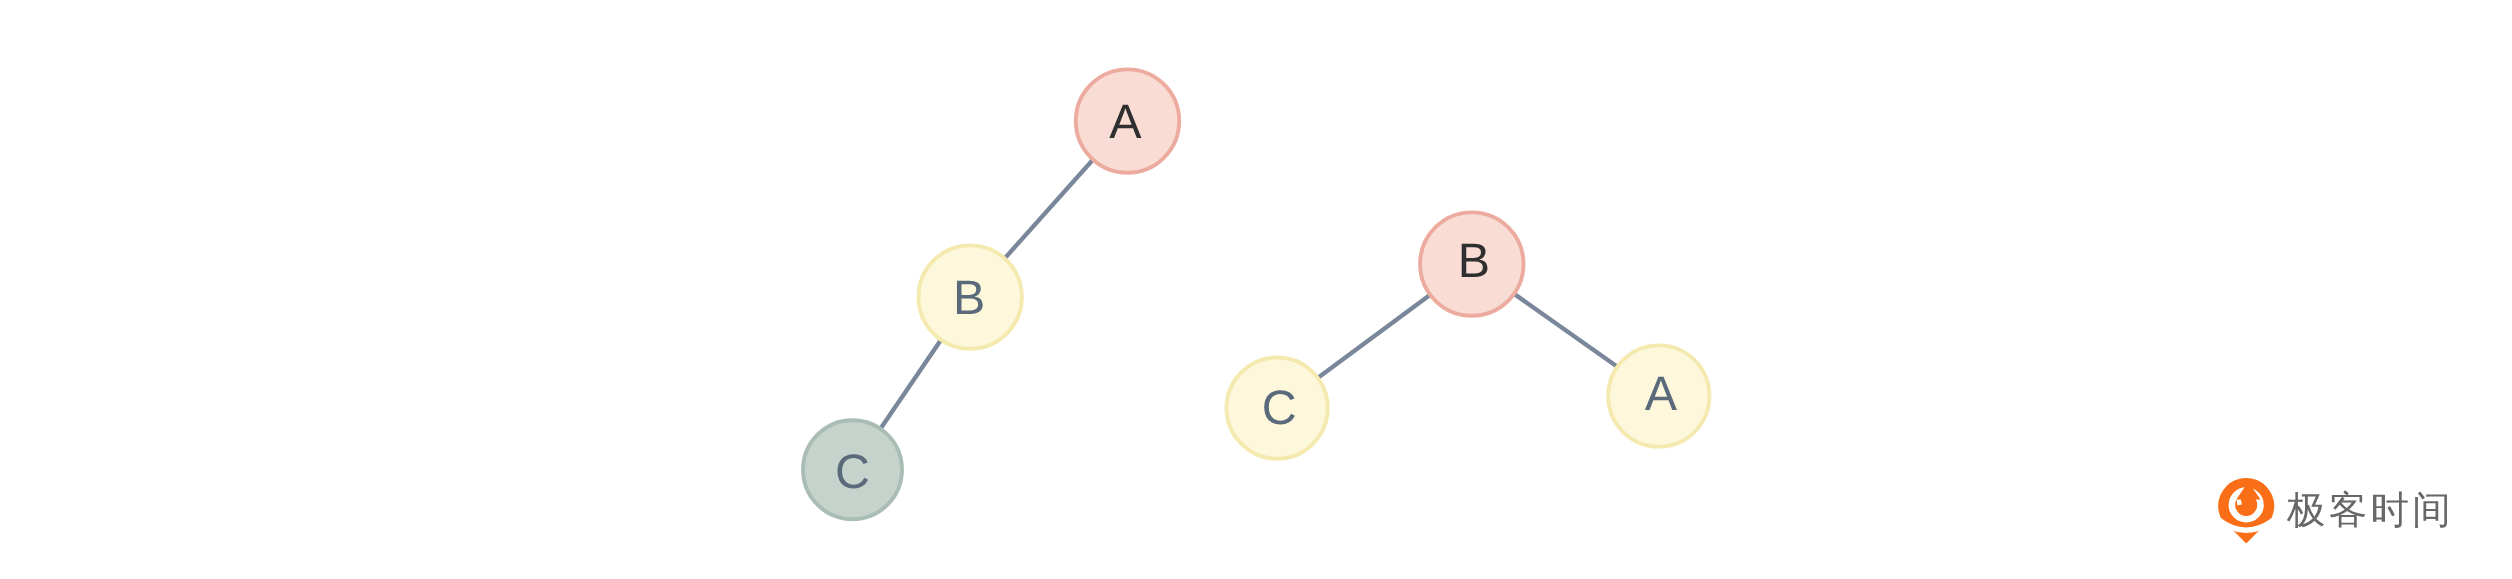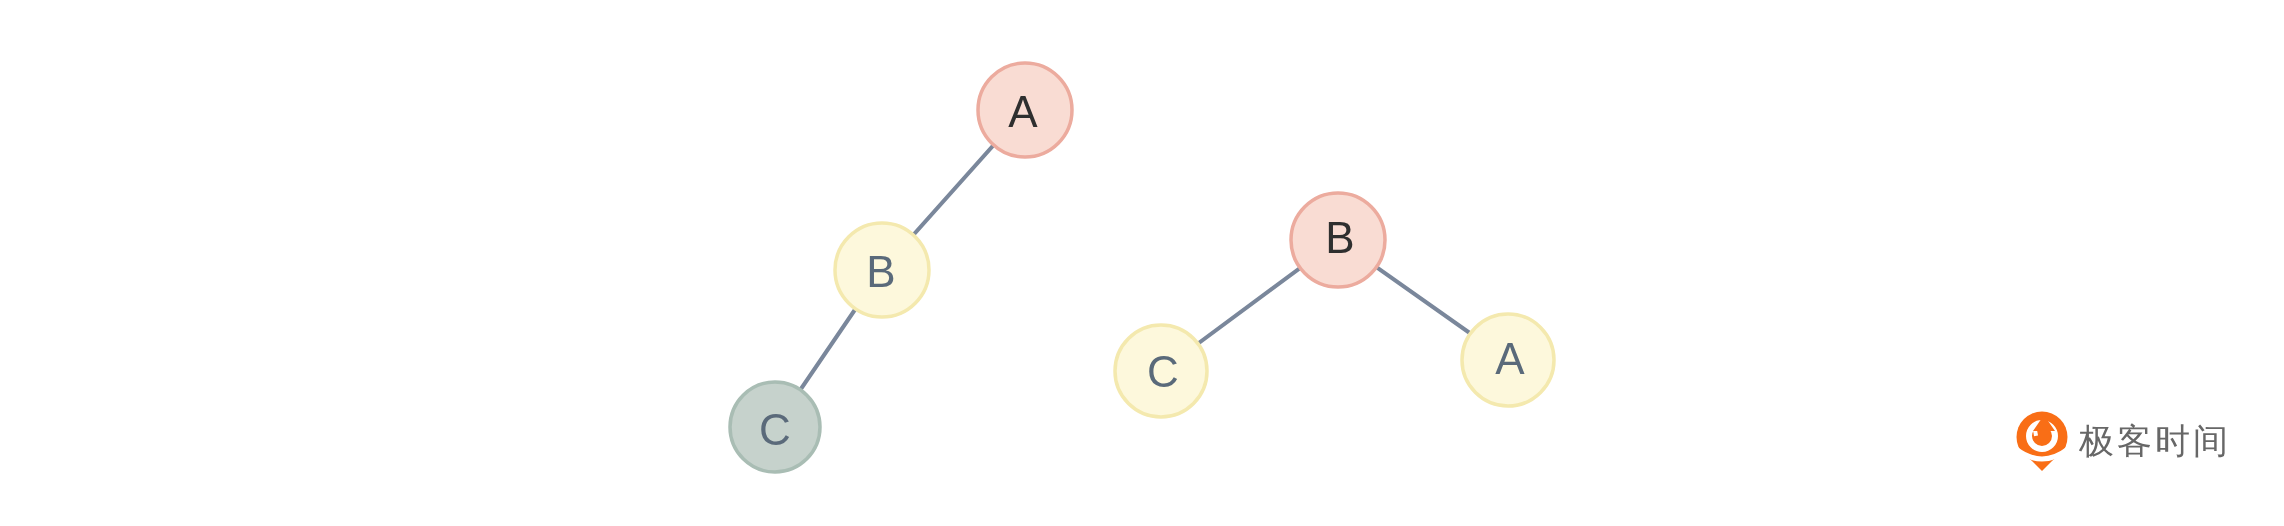--- a/index.html
+++ b/index.html
@@ -18,21 +18,21 @@
     height: 526px;
   }
   .node-label {
     font-family: "Liberation Sans", sans-serif;
     font-size: 44px;
     font-weight: 400;
   }
   .brand {
     position: absolute;
     left: 2014px;
-    top: 411px;
+    top: 434px;
     display: flex;
     align-items: center;
     gap: 9px;
     text-align: center;
   }
   .brand-icon { display: block; width: 56px; height: 60px; }
   .brand-text {
     font-family: "Liberation Sans", sans-serif;
     font-size: 35px;
     font-weight: 500;

